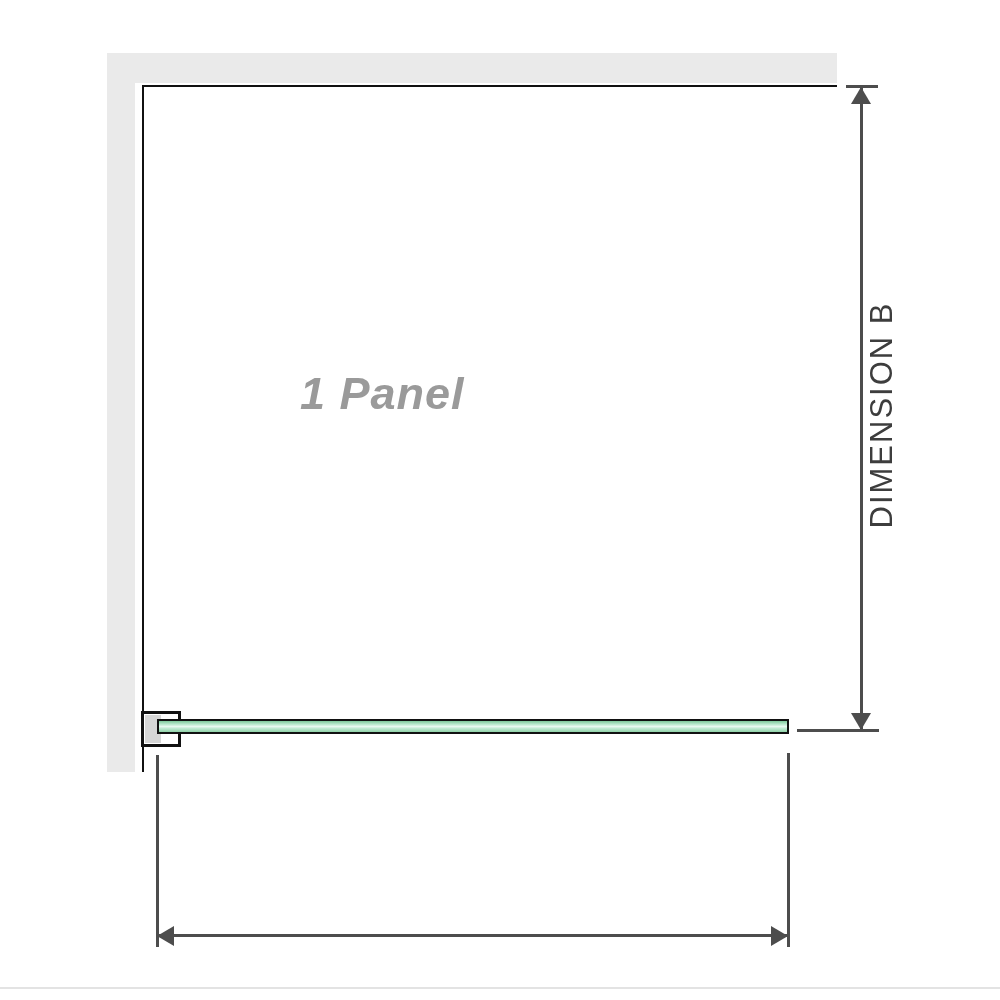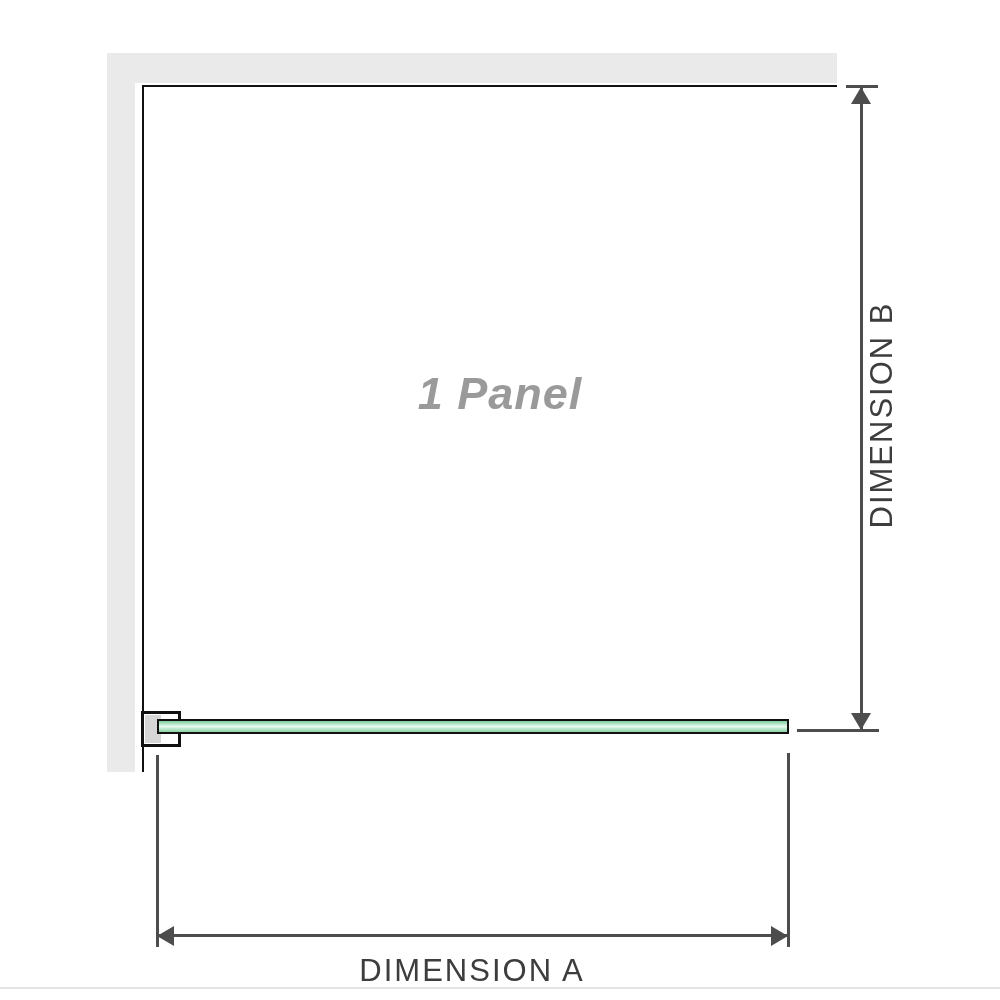--- a/index.html
+++ b/index.html
@@ -12,21 +12,20 @@
   }
   
   .wall-top{position:absolute;left:107px;top:53px;width:730px;height:30px;background:#eaeaea;}
   .wall-left{position:absolute;left:107px;top:53px;width:28px;height:719px;background:#eaeaea;}
   
   .frame-top{position:absolute;left:142px;top:85px;width:695px;height:2px;background:#111111;}
   .frame-left{position:absolute;left:142px;top:85px;width:2px;height:687px;background:#111111;}
   
   .panel-label{
     position:absolute;left:300px;top:368px;width:400px;
-    text-align:center;
     font-size:45px;font-style:italic;font-weight:700;letter-spacing:1px;
     color:#9a9a9a;
   }
   
   .bracket{
     position:absolute;left:141px;top:711px;width:34px;height:30px;
     border:3px solid #111111;background:#ffffff;z-index:2;
   }
   .bracket-pad{position:absolute;left:1px;top:1px;width:16px;height:28px;background:#d6d6d6;}
   
@@ -81,17 +80,16 @@
   <div class="dim dimb-tick-bottom"></div>
   <div class="arrow arrow-up"></div>
   <div class="arrow arrow-down"></div>
   <div class="dim-label dimb-label">DIMENSION B</div>
 
   <div class="dim dima-ext-left"></div>
   <div class="dim dima-ext-right"></div>
   <div class="dim dima-line"></div>
   <div class="arrow arrow-left"></div>
   <div class="arrow arrow-right"></div>
-  <div class="dim-label dima-label">DIMENSION A</div>
 
   <div class="bottom-divider"></div>
 
 </div>
 
 </body></html>

